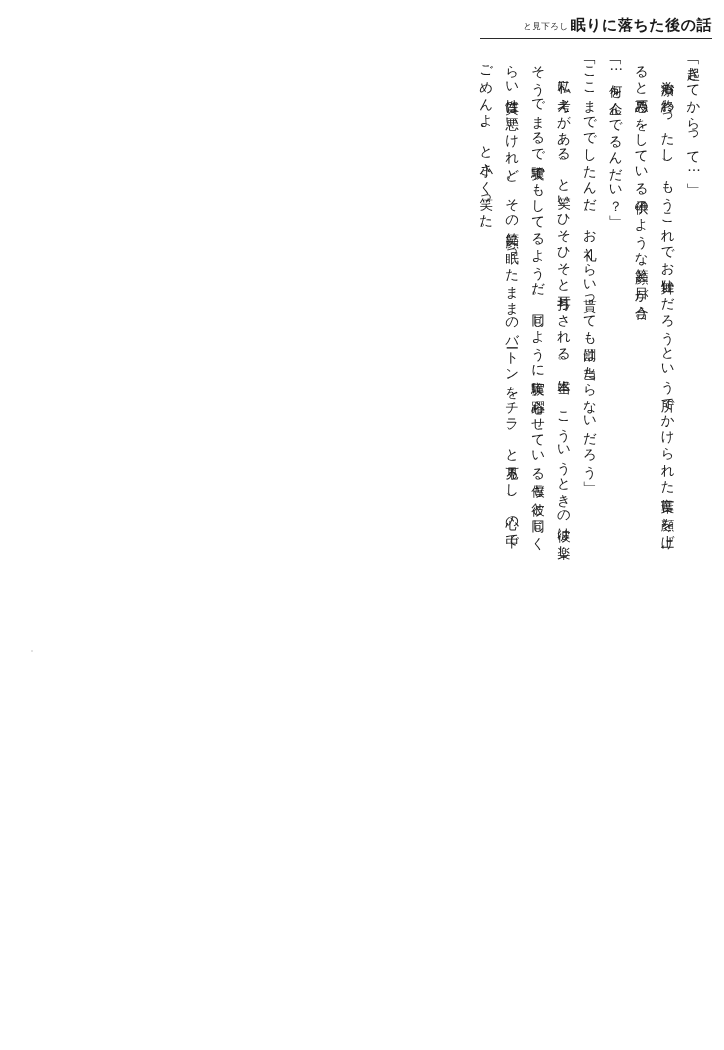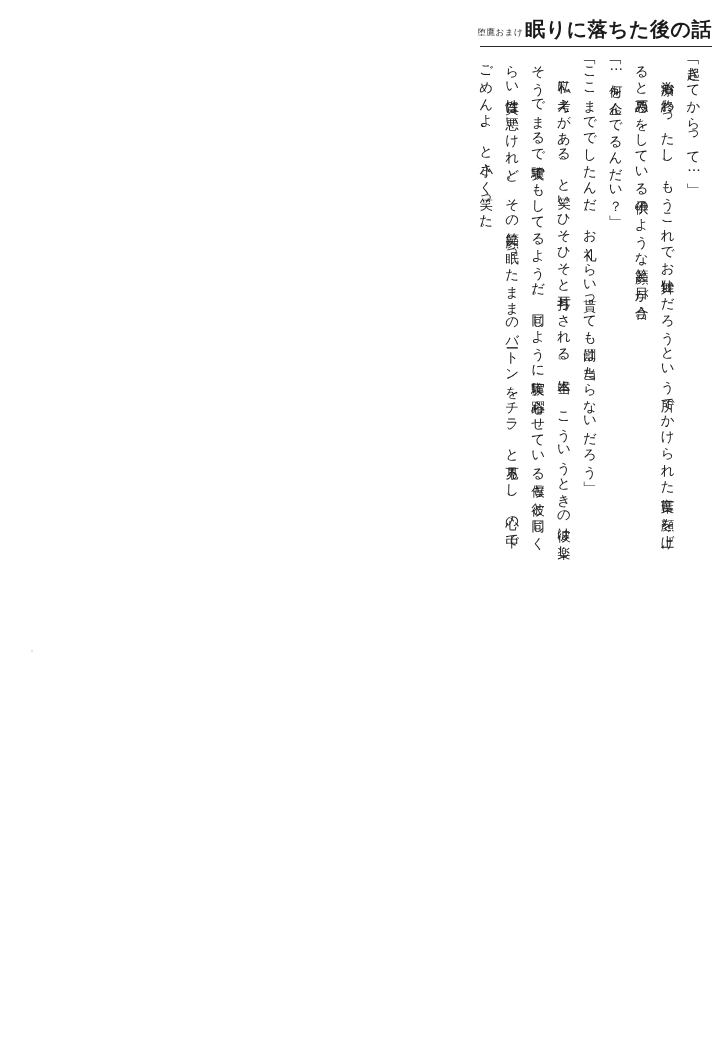--- a/index.html
+++ b/index.html
@@ -32,21 +32,21 @@
     box-sizing: border-box;
   }
   .header-prefix {
     font-size: 8.5px;
     letter-spacing: 0.5px;
     color: #2a2a2a;
     white-space: nowrap;
     transform: translateY(-1px);
   }
   .header-title {
-    font-size: 20px;
+    font-size: 15px;
     font-weight: 700;
     letter-spacing: 0.5px;
     color: #1a1a1a;
     white-space: nowrap;
     margin-left: 2px;
   }
 
   
   .body-text {
     position: absolute;
@@ -81,21 +81,21 @@
     background: #d8d8d8;
     border-radius: 50%;
   }
 </style>
 </head>
 <body>
 
 <div class="page">
 
   <div class="header">
-    <span class="header-prefix">堕鷹おまけ</span>
+    <span class="header-prefix">と見下ろし</span>
     <span class="header-title">眠りに落ちた後の話</span>
   </div>
 
   <div class="body-text">
     <p>「起きてからって…」</p>
     <p class="indent">治療も終わったし、もうこれでお仕舞いだろうという所でかけられた言葉に顔を上げると悪巧みをしている子供のような笑顔と目が合う。</p>
     <p>「…何を企んでるんだい？」</p>
     <p>「ここまででしたんだ、お礼くらい貰っても罰は当たらないだろう」</p>
     <p class="indent">私に考えがある、と笑いひそひそと耳打ちされる。本当に、こういうときの彼は楽しそうでまるで実験でもしてるようだ。同じように実験に心躍らせている僕も彼と同じくらい性質は悪いけれど。その笑顔に眠ったままのバートンをチラ、と見下ろし、心の中でごめんよ、と小さく笑った。</p>
   </div>

